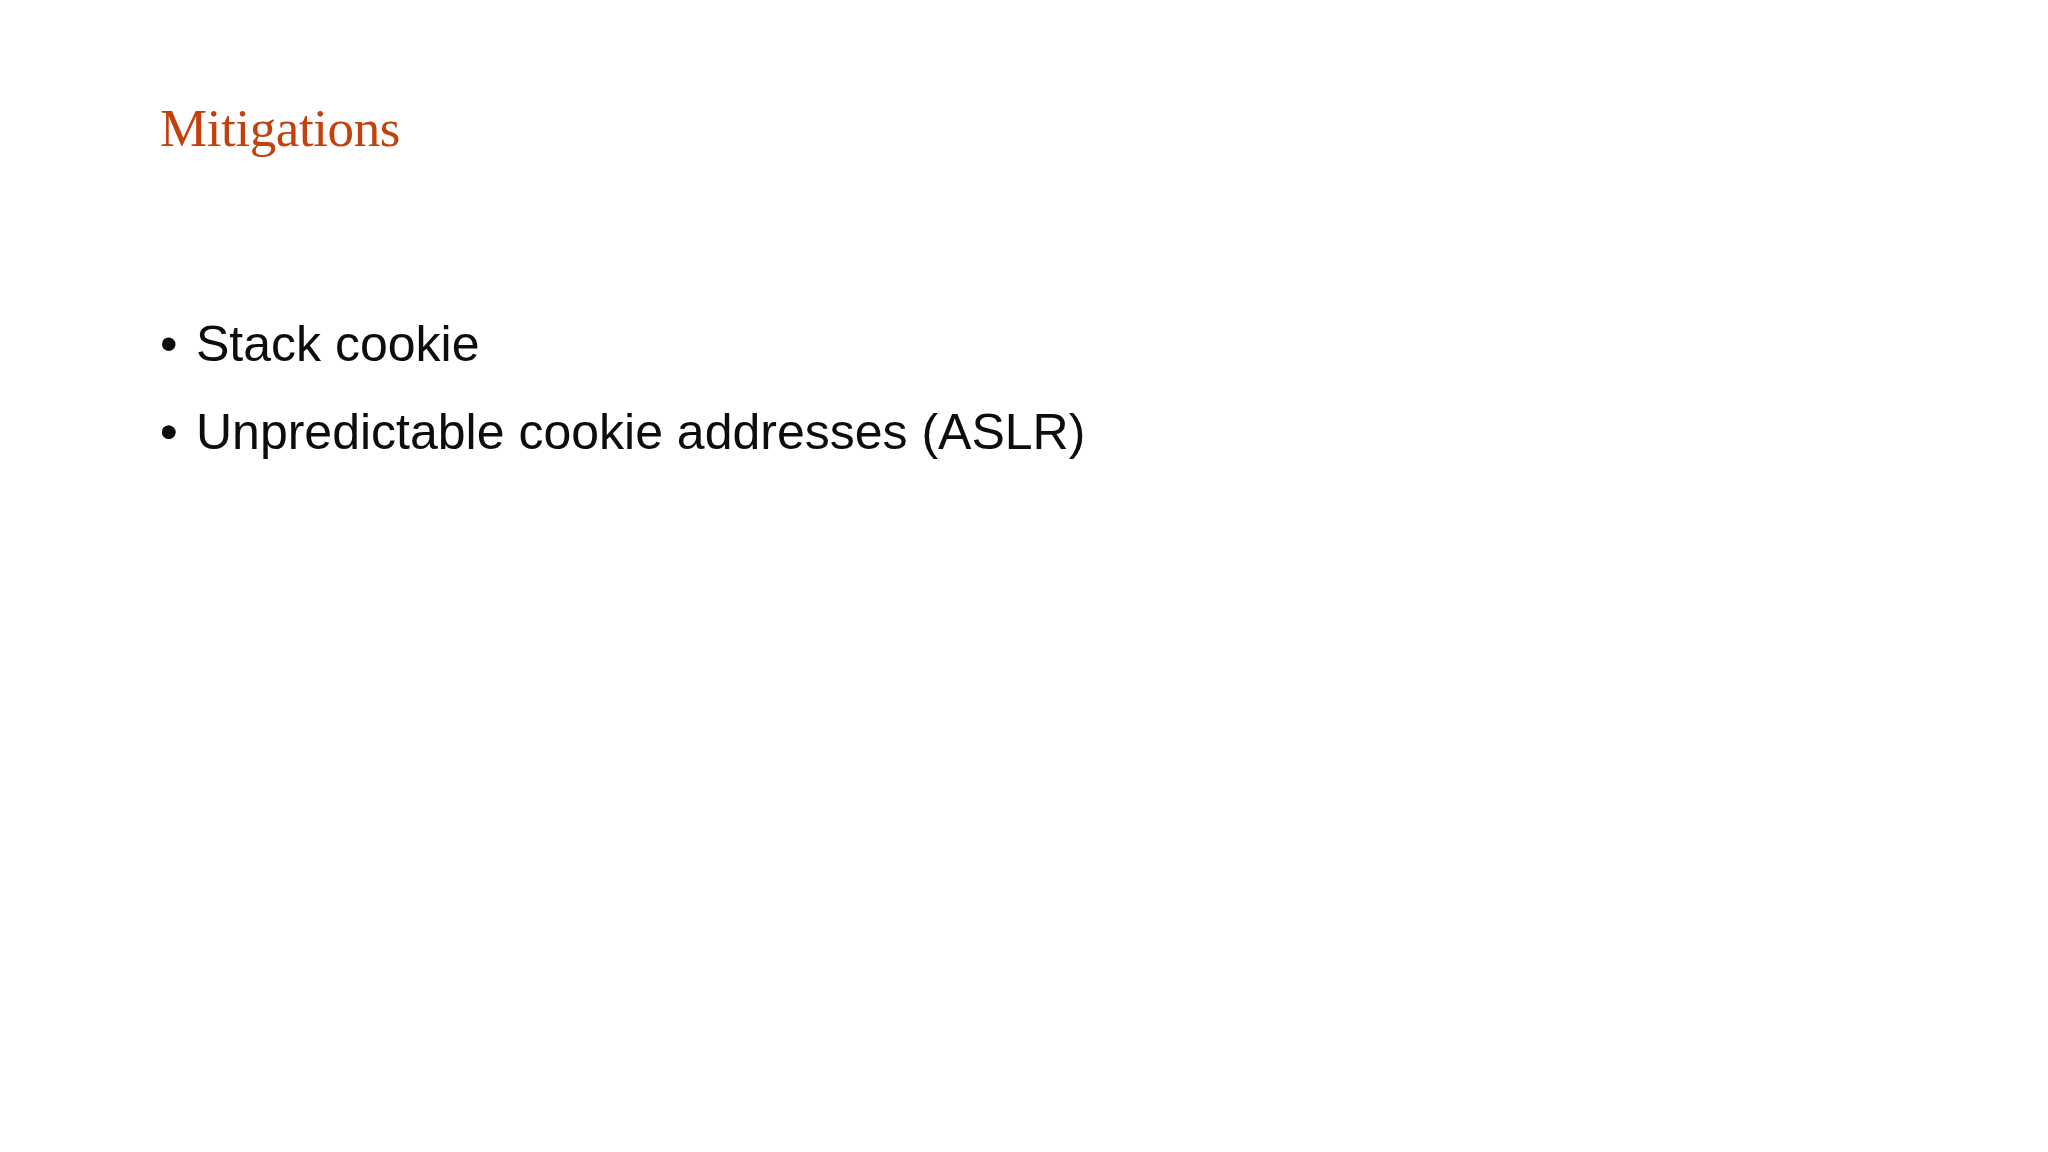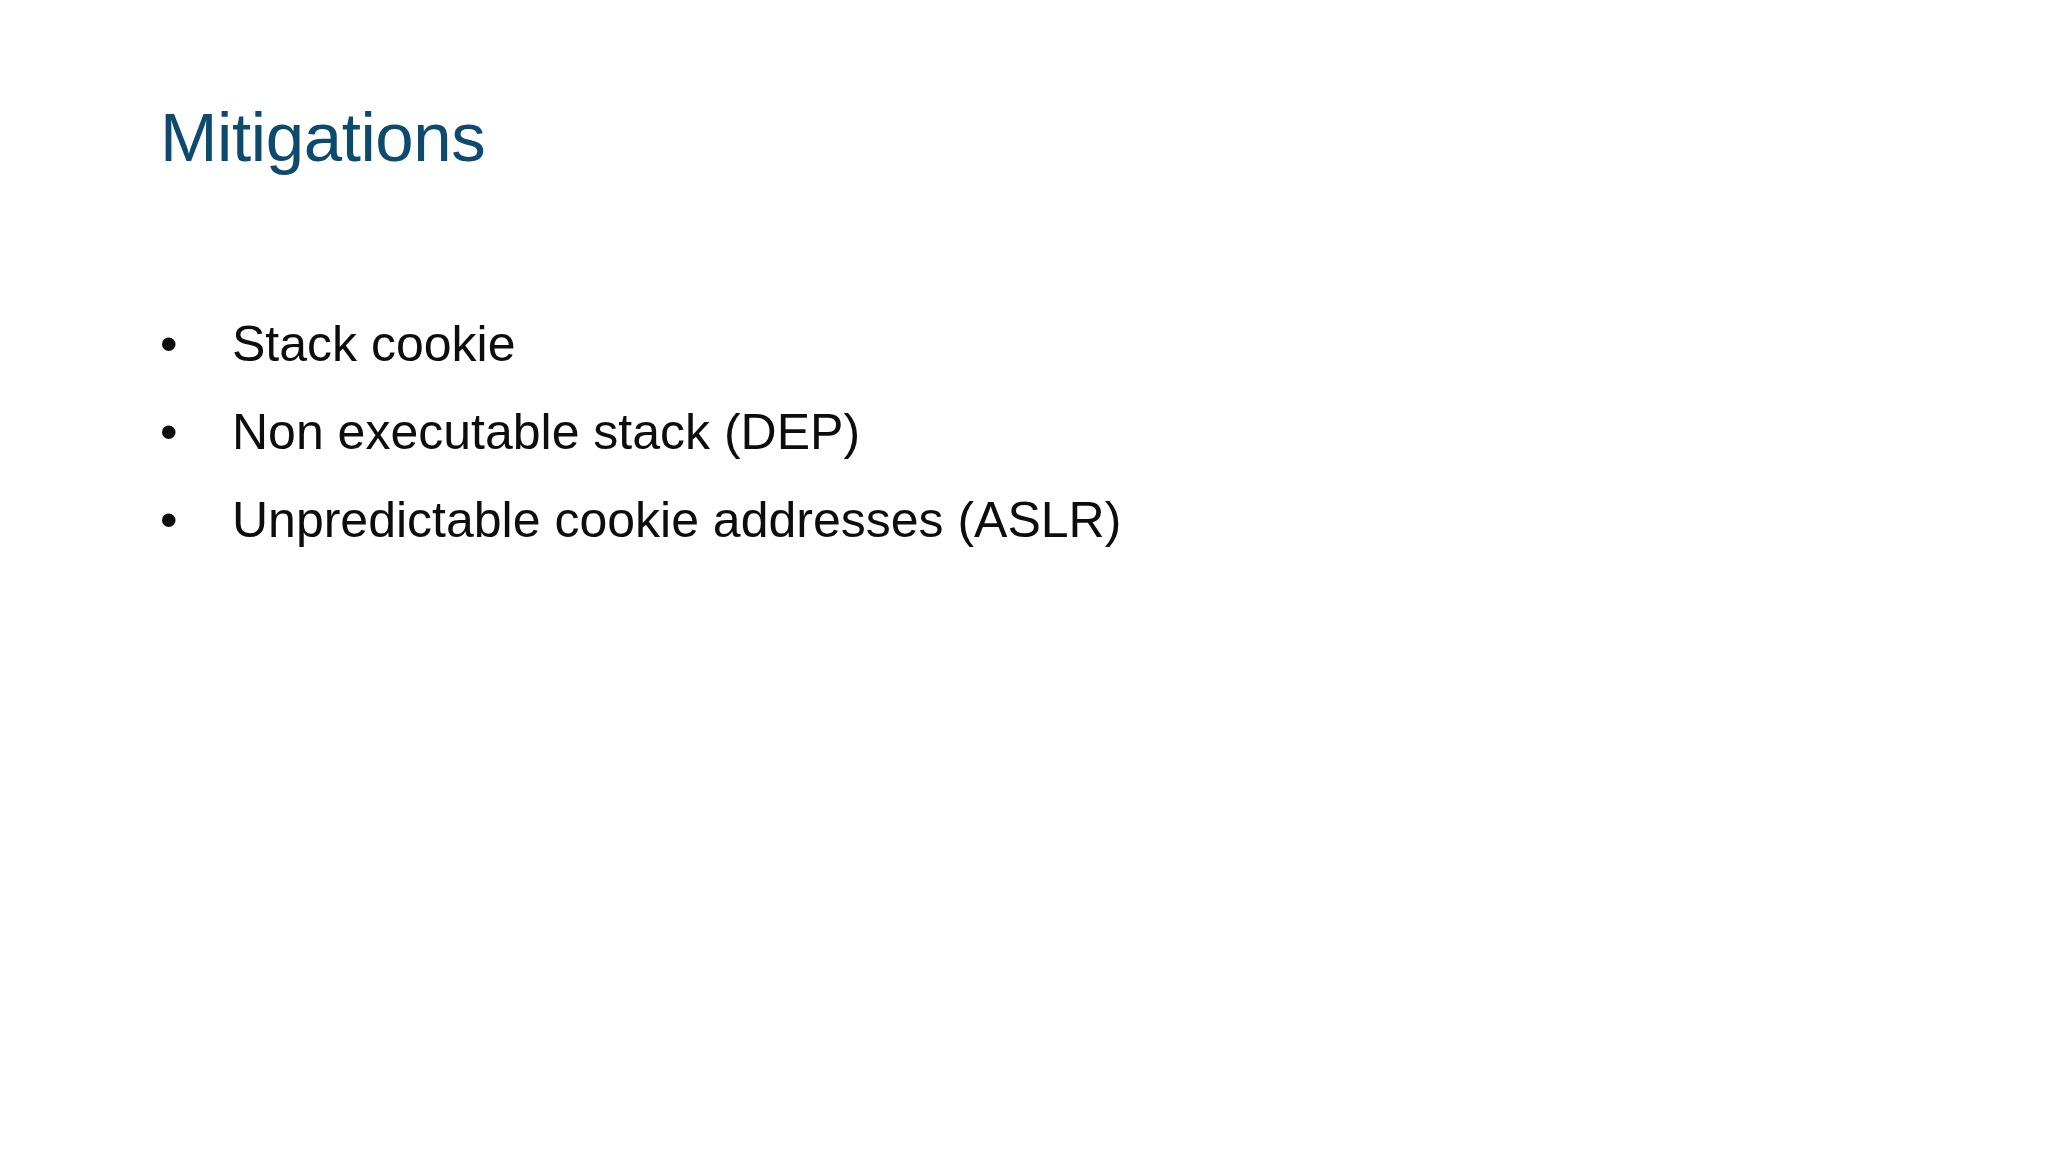--- a/index.html
+++ b/index.html
@@ -26,26 +26,26 @@
   .title-placeholder {
     position: absolute;
     left: 160px;
     top: 96px;
     width: 1730px;
     height: 150px;
   }
 
   .slide-title {
     margin: 0;
-    font-family: Liberation Sans, sans-serif;
-    font-size: 69px;
+    font-family: Liberation Serif, serif;
+    font-size: 53px;
     font-weight: 300;
     line-height: 1.22;
     letter-spacing: -0.4px;
-    color: #0c4a6e;
+    color: #c2410c;
     white-space: nowrap;
   }
 
   
   .body-placeholder {
     position: absolute;
     left: 160px;
     top: 300px;
     width: 1730px;
   }
@@ -74,21 +74,20 @@
     top: 0;
     width: 36px;
     line-height: 88px;
     font-size: 50px;
     color: #0d0d0d;
     text-align: left;
   }
 
   .bullet-text {
     display: inline;
-    margin-left: 36px;
   }
 </style>
 </head>
 <body>
 
 <div class="slide">
 
   <div class="title-placeholder">
     <h1 class="slide-title">Mitigations</h1>
   </div>
@@ -96,21 +95,20 @@
   <div class="body-placeholder">
     <ul class="bullet-list">
 
       <li class="bullet-item">
         <span class="bullet-marker">•</span>
         <span class="bullet-text">Stack cookie</span>
       </li>
 
       <li class="bullet-item">
         <span class="bullet-marker">•</span>
-        <span class="bullet-text">Non executable stack (DEP)</span>
       </li>
 
       <li class="bullet-item">
         <span class="bullet-marker">•</span>
         <span class="bullet-text">Unpredictable cookie addresses (ASLR)</span>
       </li>
 
     </ul>
   </div>
 

